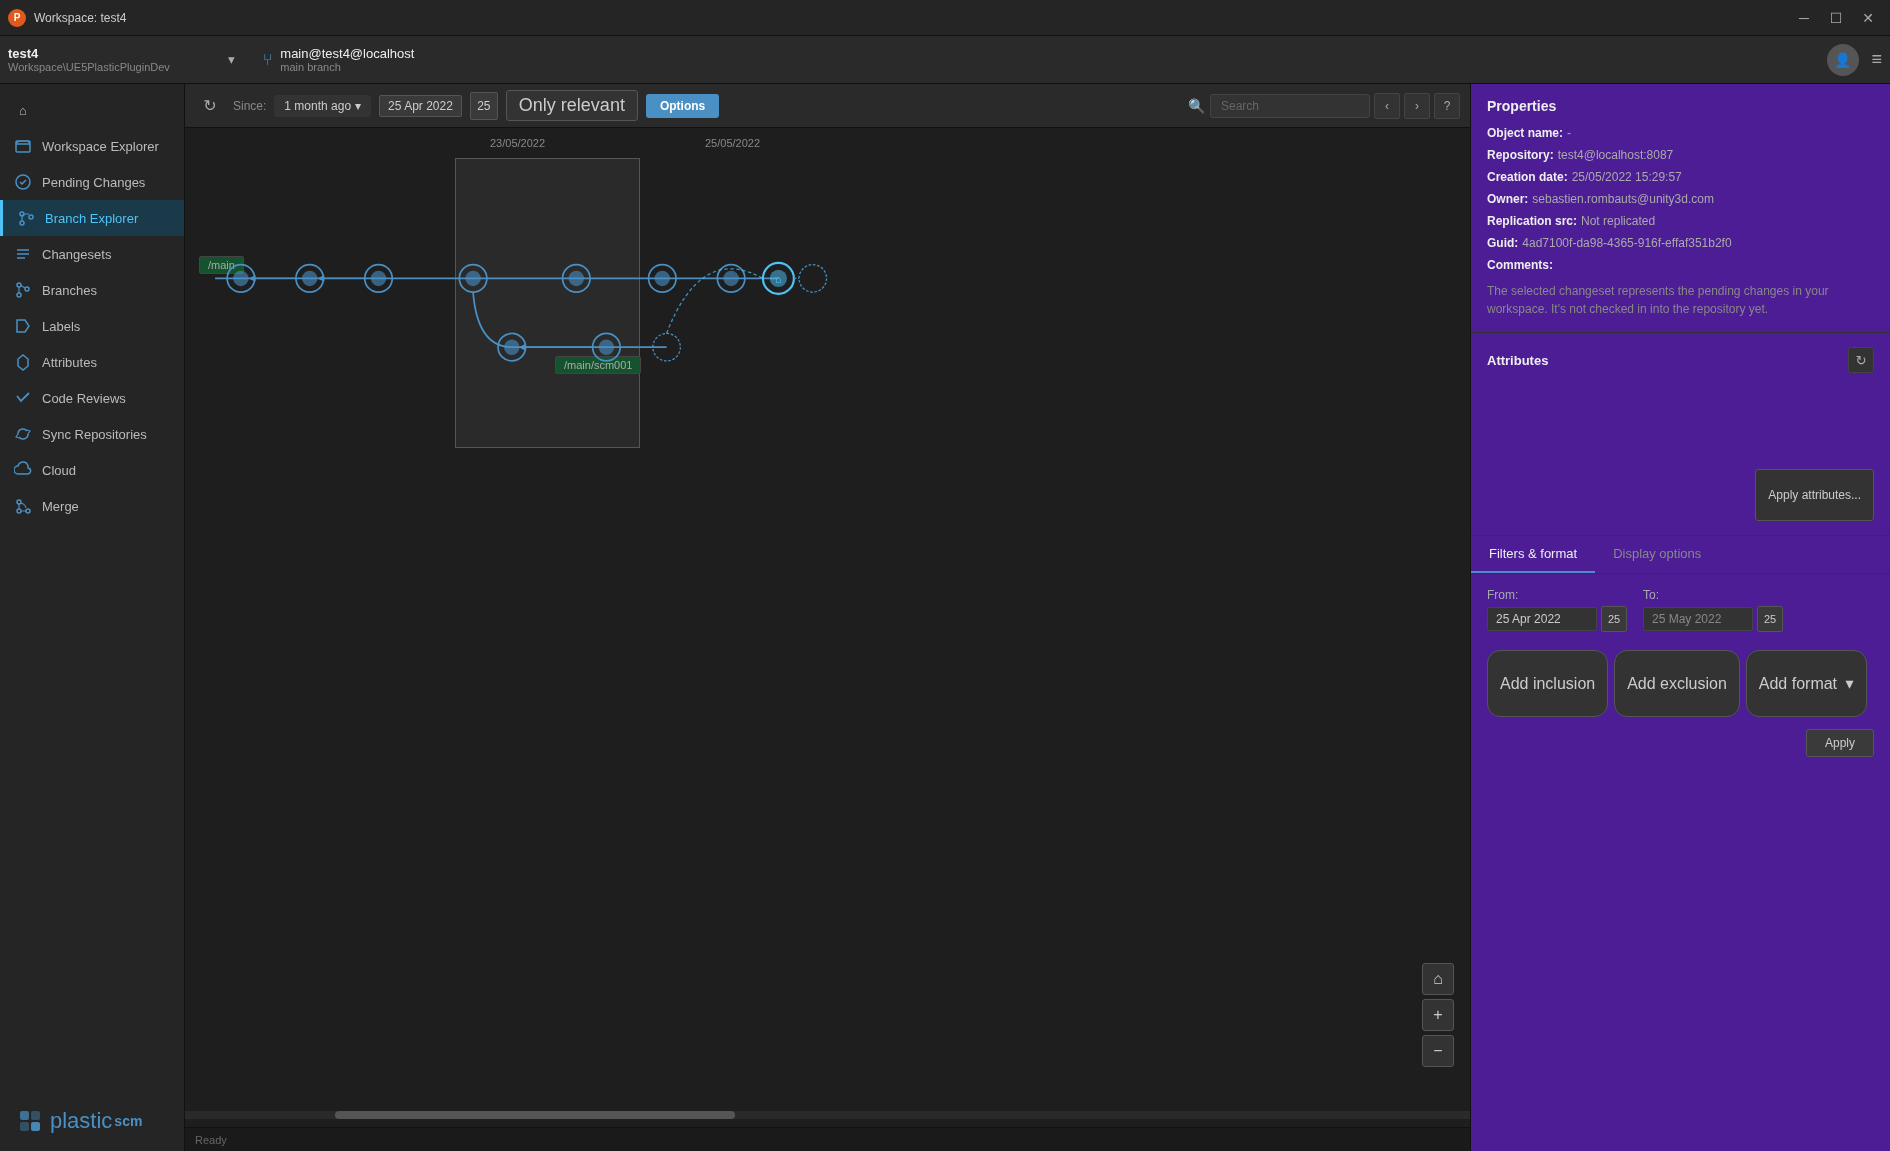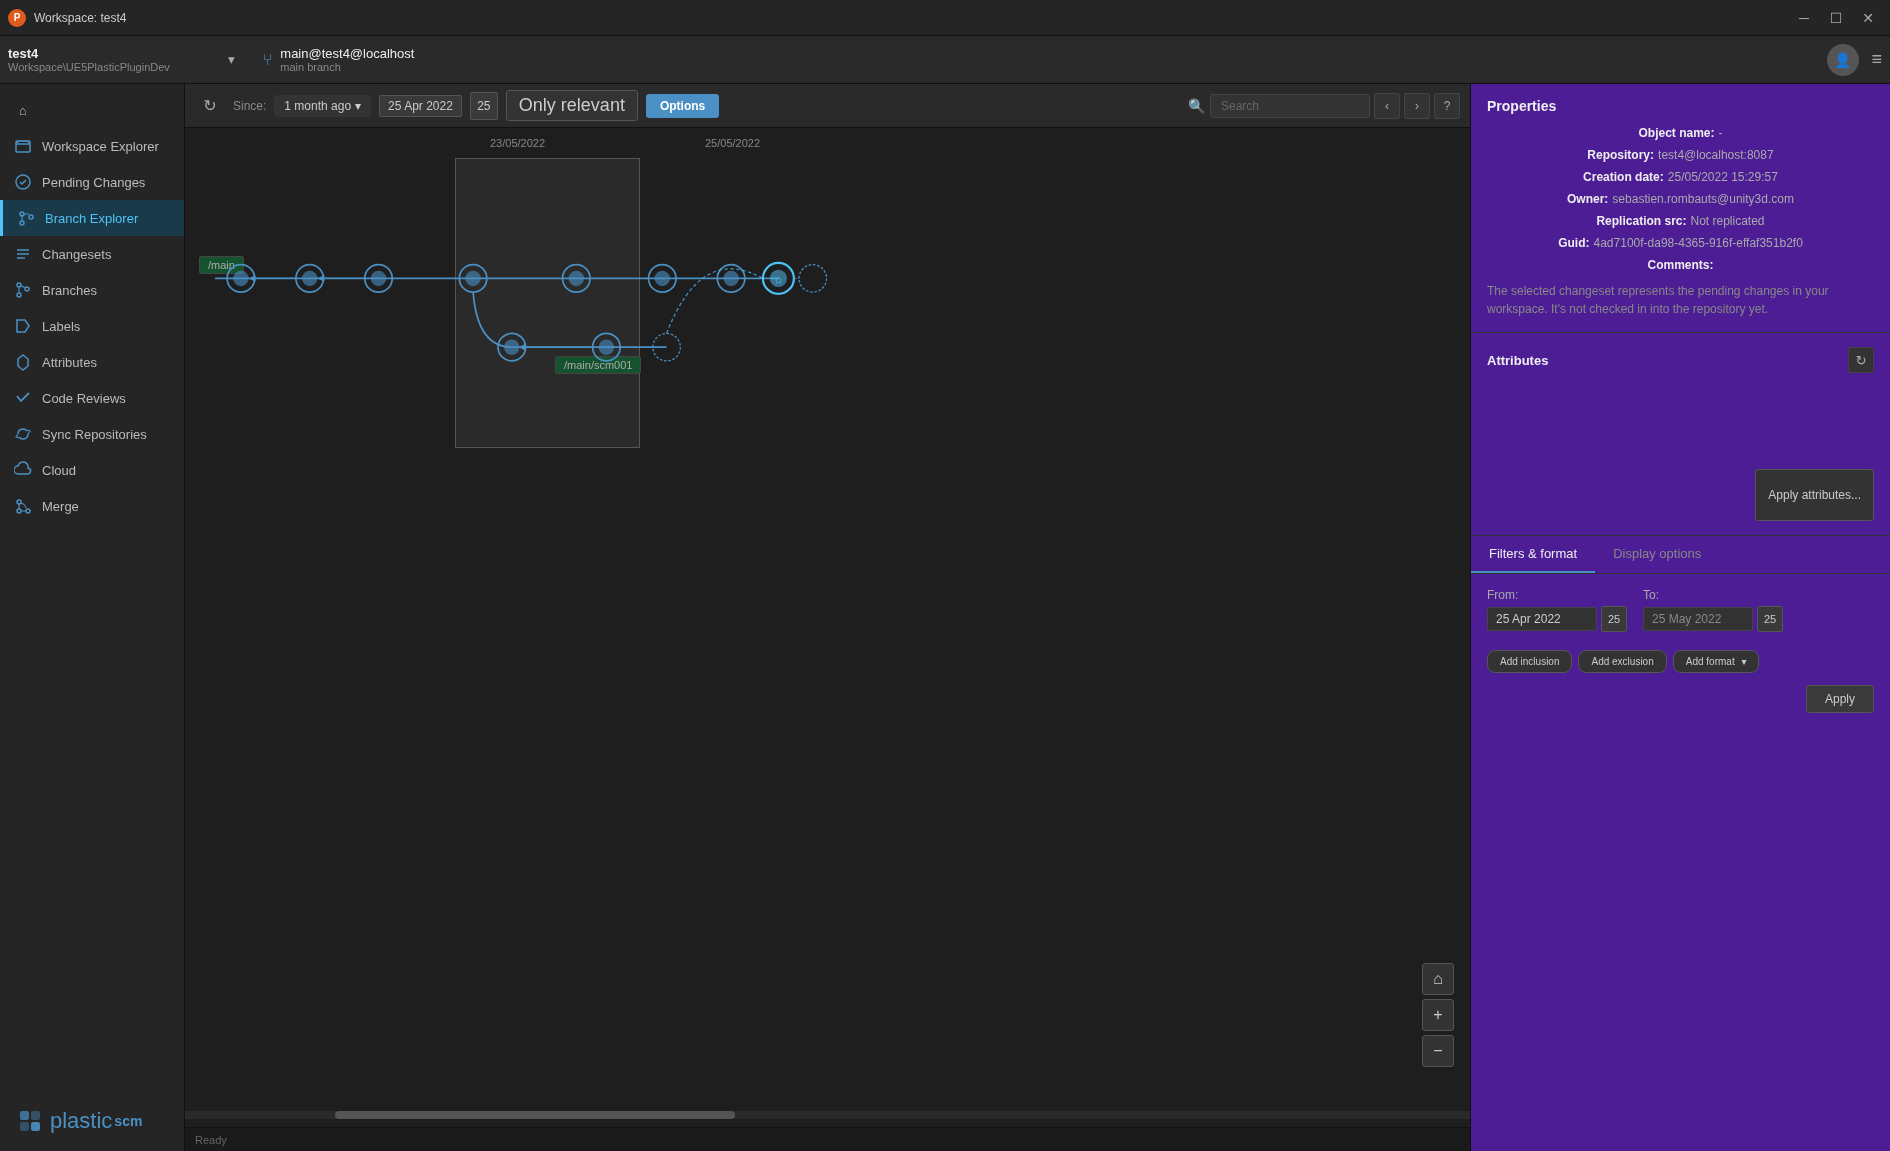--- a/index.html
+++ b/index.html
@@ -276,21 +276,21 @@
 
     
     .properties-section {
       padding: 14px 16px;
       border-bottom: 1px solid #333;
     }
     .properties-title {
       color: #eee; font-size: 14px; font-weight: 600; margin-bottom: 10px;
     }
     .prop-row {
-      display: flex; gap: 4px; margin-bottom: 4px; font-size: 12px; line-height: 1.5; justify-content: center;
+      display: flex; gap: 4px; margin-bottom: 4px; font-size: 12px; line-height: 1.5;
     }
     .prop-key { color: #eee; font-weight: 600; flex-shrink: 0; }
     .prop-val { color: #aaa; }
     .prop-comment {
       color: #888; font-size: 12px; margin-top: 8px; line-height: 1.5;
     }
 
     
     .attributes-section {
       padding: 14px 16px;
@@ -355,21 +355,21 @@
     }
 
     .filters-actions {
       display: flex;
       gap: 6px;
       flex-wrap: wrap;
       margin-top: 8px;
     }
     .action-btn {
       background: #333; border: 1px solid #555; color: #ccc;
-      padding: 5px 12px; border-radius: 8px; cursor: pointer; font-size: 10px;
+      padding: 23px 12px; border-radius: 13px; cursor: pointer; font-size: 16px;
     }
 
     .apply-btn {
       background: #3a3a3a; border: 1px solid #555; color: #ccc;
       padding: 6px 18px; border-radius: 3px; cursor: pointer; font-size: 12px;
       align-self: flex-end;
       margin-top: auto;
     }
 
     

